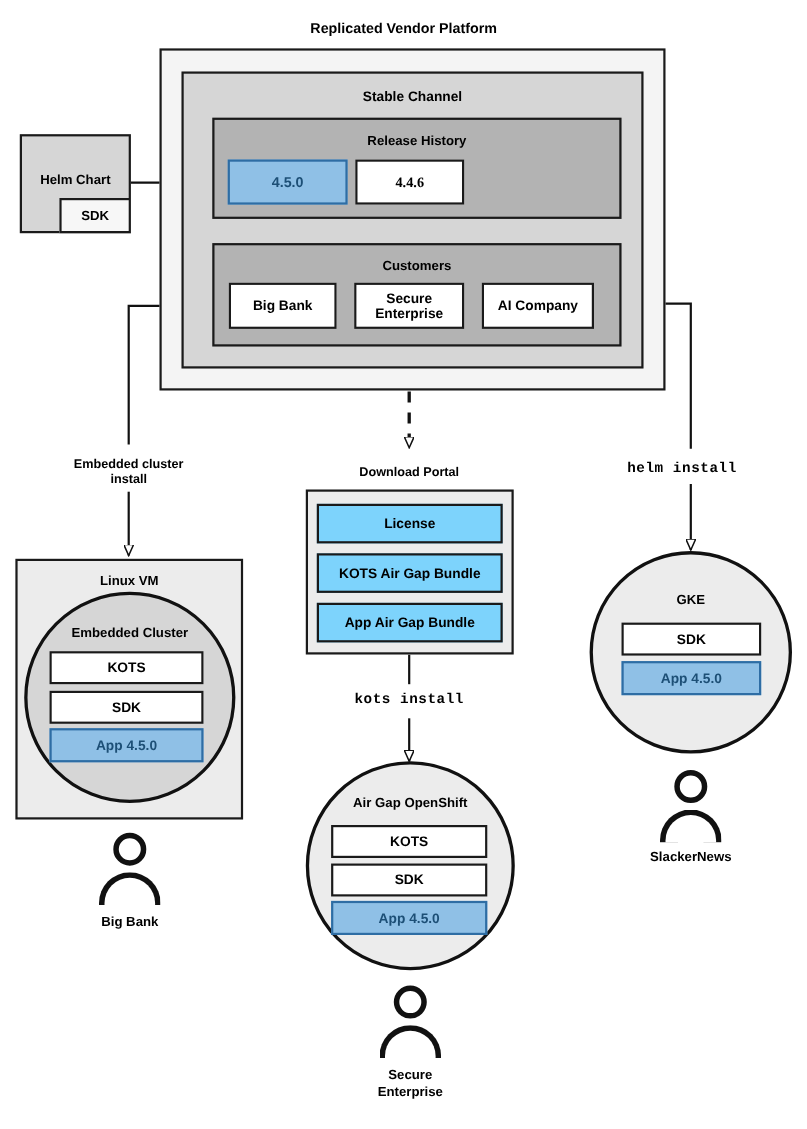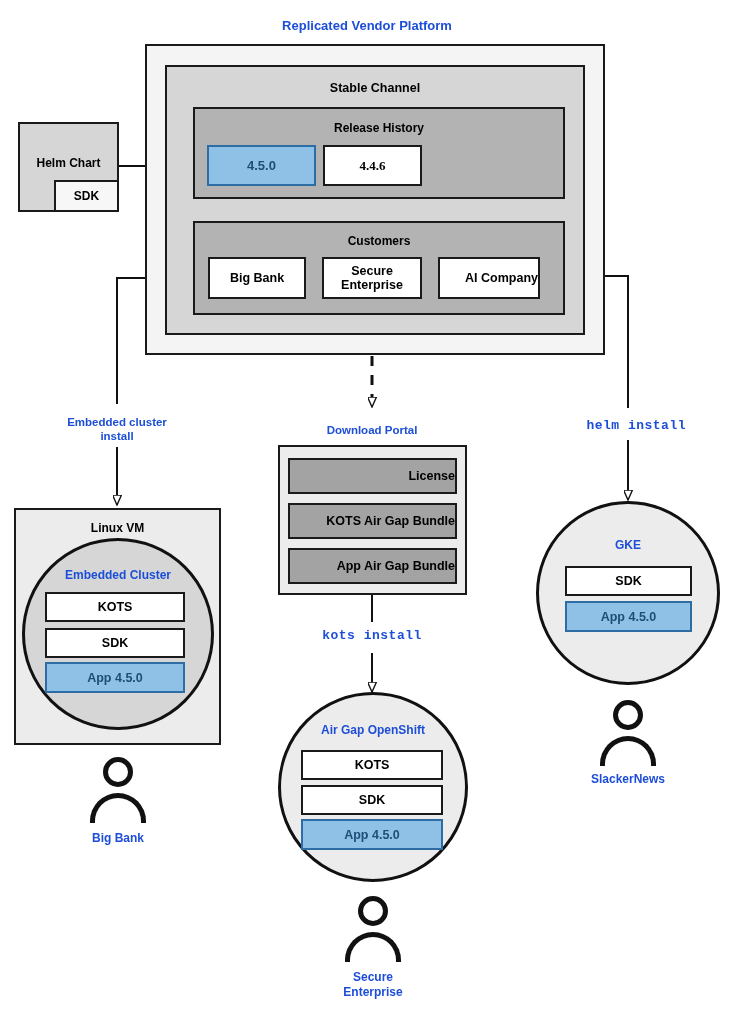--- a/index.html
+++ b/index.html
@@ -5,36 +5,36 @@
 <style>
   html,body{margin:0;padding:0;background:#ffffff;}
   body{
     font-family:"Liberation Sans", sans-serif;
     width:734px;height:1026px;position:relative;overflow:hidden;
     color:#000;
   }
   #stage{position:absolute;left:0;top:0;width:734px;height:1026px;}
   svg#wires{position:absolute;left:0;top:0;width:734px;height:1026px;pointer-events:none;}
 
-  .lbl{position:absolute;text-align:center;font-weight:bold;color:#1d4ed8;line-height:1.25;}
+  .lbl{position:absolute;text-align:center;font-weight:bold;color:#000000;line-height:1.25;}
   .mono{font-family:"Liberation Mono", monospace;font-weight:bold;letter-spacing:0.5px;}
 
   
   .box{position:absolute;box-sizing:border-box;border:2px solid #1a1a1a;}
   .panel-outer{background:#f4f4f4;}
   .panel-channel{background:#d6d6d6;}
   .panel-gray{background:#b3b3b3;}
   .panel-light{background:#ececec;}
 
   .panel-title{position:absolute;left:0;right:0;text-align:center;font-weight:bold;color:#000;}
 
   
   .chip{position:absolute;box-sizing:border-box;border:2px solid #1a1a1a;background:#ffffff;
         display:flex;align-items:center;justify-content:center;font-weight:bold;color:#000;}
-  .chip.gray{background:#a3a3a3;justify-content:flex-end;}
+  .chip.gray{background:#7dd3fc;}
   .chip.blue{background:#8FC0E6;border-color:#2E6DA4;color:#1D4F76;}
 
   
   .circle{position:absolute;box-sizing:border-box;border-radius:50%;border:3px solid #111;}
   .circle.lt{background:#ececec;}
   .circle.mid{background:#d6d6d6;}
 
   
   .person{position:absolute;}
   .person .head{position:absolute;left:50%;top:0;transform:translateX(-50%);
@@ -97,32 +97,32 @@
   <div class="box panel-gray" style="left:193px;top:221px;width:372px;height:94px;">
     <div class="panel-title" style="top:11px;font-size:12px;">Customers</div>
   </div>
   <div class="chip" style="left:208px;top:257px;width:98px;height:42px;font-size:12.5px;">
     <span>Big Bank</span>
   </div>
   <div class="chip" style="left:322px;top:257px;width:100px;height:42px;font-size:12.5px;flex-direction:column;line-height:1.15;">
     <span>Secure</span>
     <span>Enterprise</span>
   </div>
-  <div class="chip" style="left:438px;top:257px;width:102px;height:42px;font-size:12.5px;justify-content:flex-end;">
+  <div class="chip" style="left:438px;top:257px;width:102px;height:42px;font-size:12.5px;">
     <span>AI Company</span>
   </div>
 
   <div class="lbl" style="left:27px;top:415px;width:180px;font-size:11.5px;">
     <span>Embedded cluster</span><br>
     <span>install</span>
   </div>
 
   <div class="lbl" style="left:282px;top:423px;width:180px;font-size:11.5px;">Download Portal</div>
 
-  <div class="lbl mono" style="left:506px;top:418px;width:180px;font-size:13px;text-align:right;">helm install</div>
+  <div class="lbl mono" style="left:530px;top:418px;width:180px;font-size:13px;">helm install</div>
 
   <div class="lbl mono" style="left:282px;top:628px;width:180px;font-size:13px;">kots install</div>
 
   <div class="box panel-light" style="left:278px;top:445px;width:189px;height:150px;"></div>
   <div class="chip gray" style="left:288px;top:458px;width:169px;height:36px;font-size:12.5px;">
     <span>License</span>
   </div>
   <div class="chip gray" style="left:288px;top:548px;width:169px;height:36px;font-size:12.5px;">
     <span>App Air Gap Bundle</span>
   </div>

